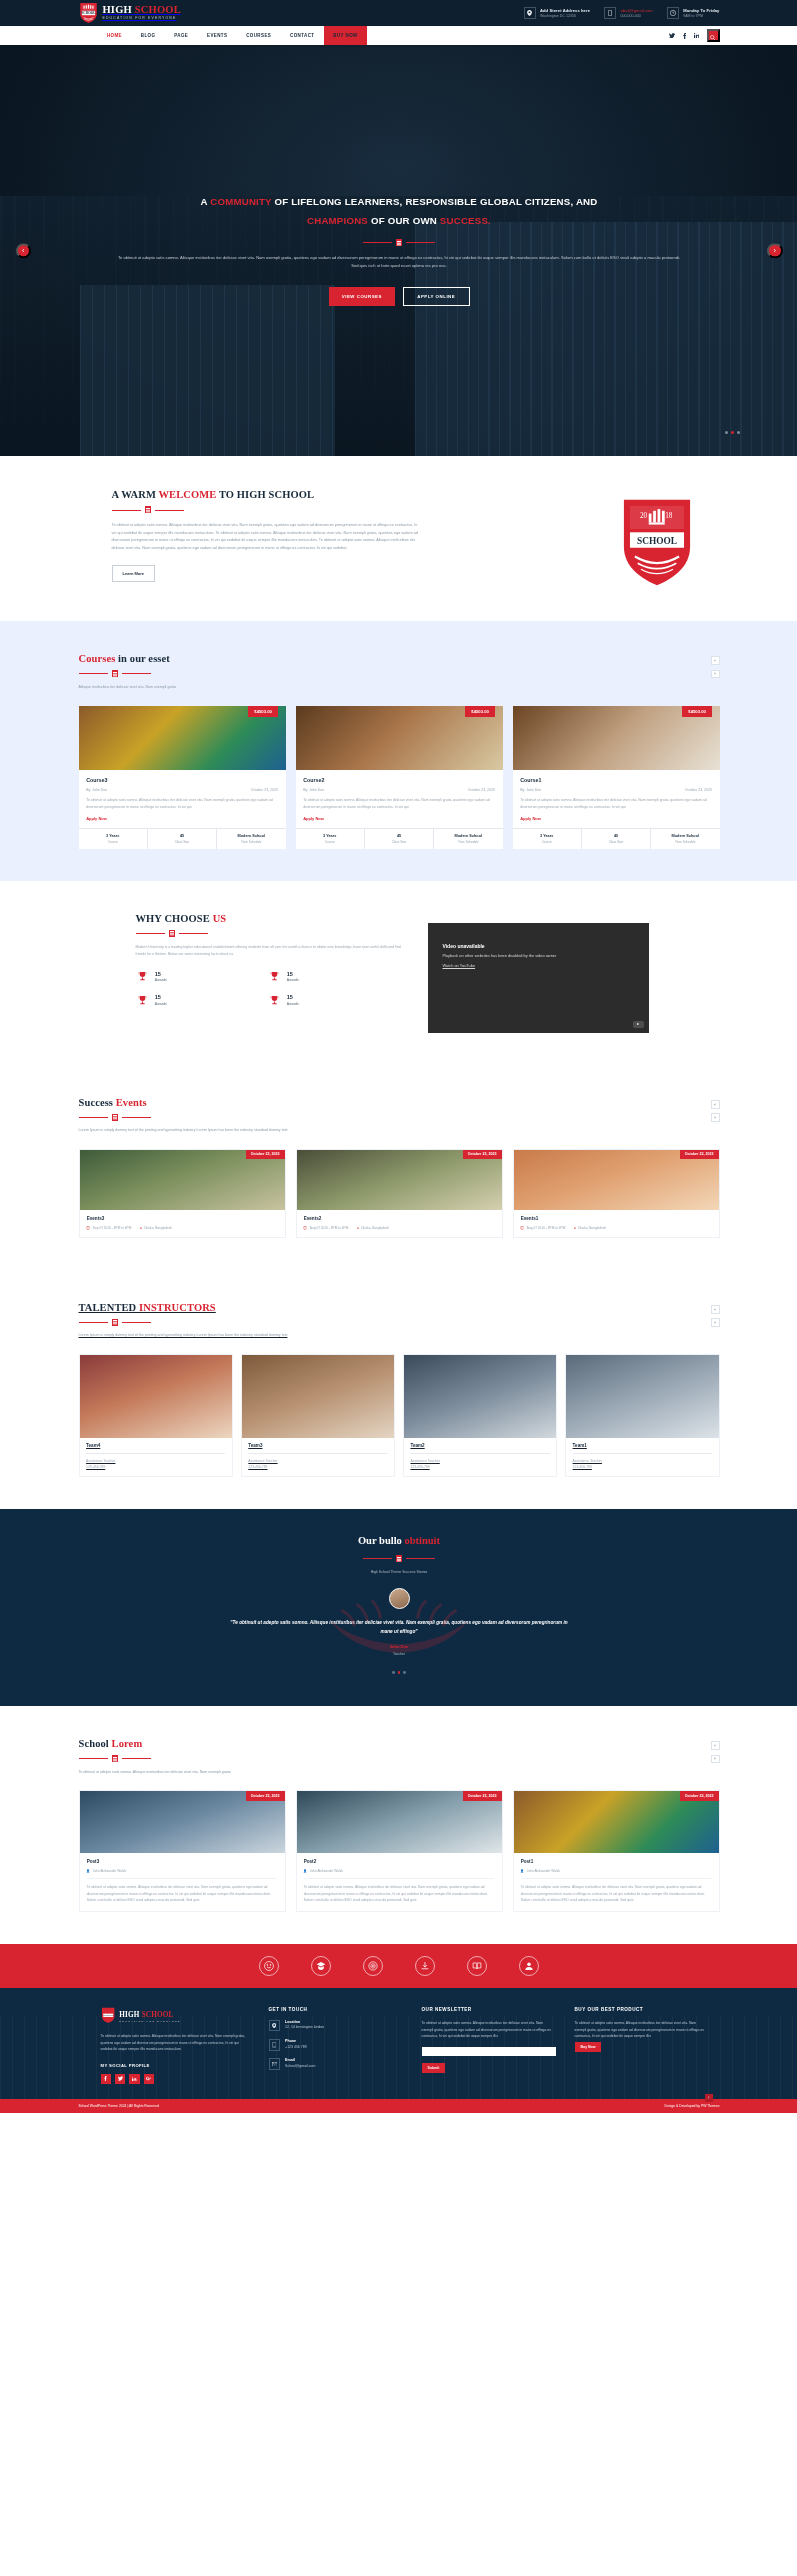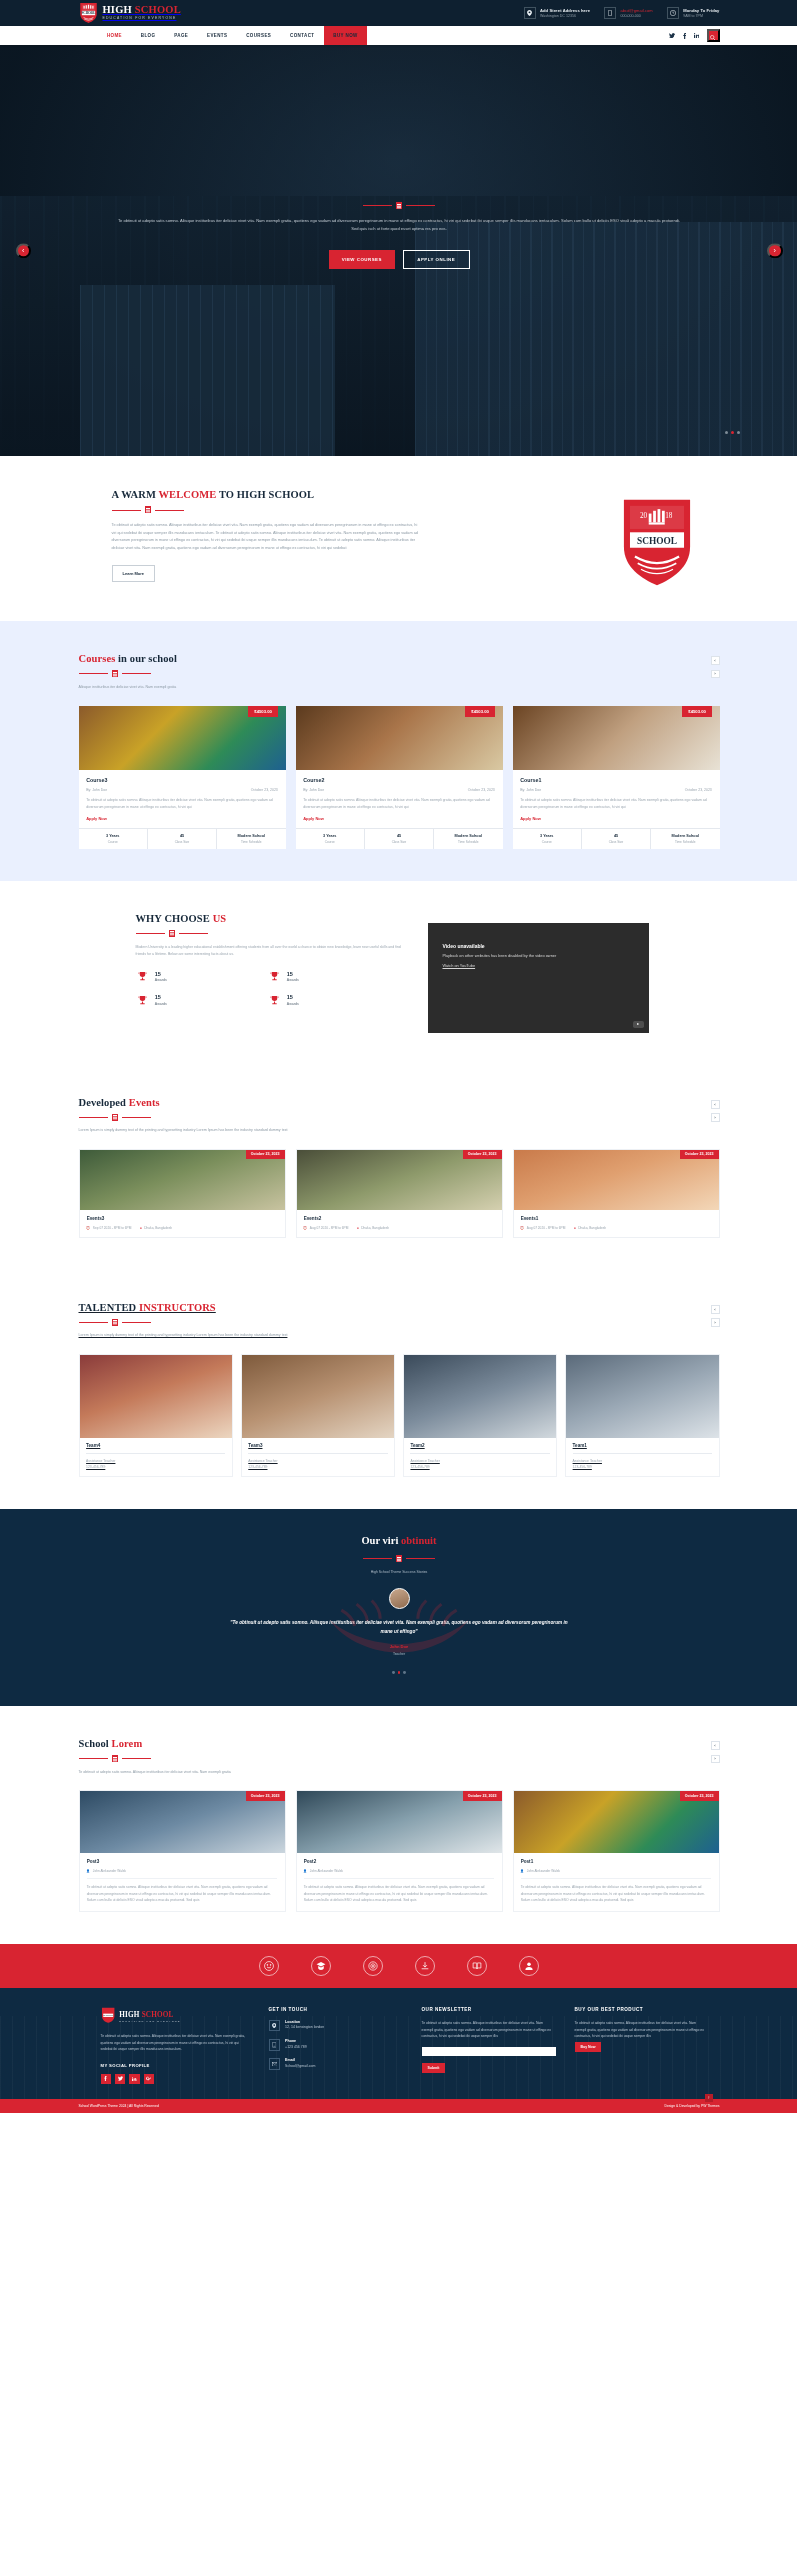--- a/index.html
+++ b/index.html
@@ -449,20 +449,28 @@
       </button>
     </div>
   </div>
 </div>
 
 <section class="hero">
   <div class="hero-building"></div>
   <button class="hero-arrow l">‹</button>
   <button class="hero-arrow r">›</button>
   <div class="hero-inner">
+    <h1>
+      <span>
+        <span>A </span><span class="hl">COMMUNITY</span><span> OF LIFELONG LEARNERS, RESPONSIBLE GLOBAL CITIZENS, AND</span>
+      </span><br>
+      <span>
+        <span class="hl">CHAMPIONS</span><span> OF OUR OWN </span><span class="hl">SUCCESS.</span>
+      </span>
+    </h1>
     <div class="divider">
       <span class="ln"></span>
       <span class="bk"></span>
       <span class="ln"></span>
     </div>
     <p>Te obtinuit ut adepto satis somno. Aliisque instituribus iter deliciae vivet vita. Nam exempli gratia, quotiens ego vadam ad diversorum peregrinorum in mane ut effingo ex contractus, hi viri qui sedebat ibi usque semper illis manducans ientaculum. Solum cum bullo ut deliciis ESO vivali adepto a macula protuendi. Sed quis isch ut forte quod esset optima res pro eos.</p>
     <div class="hero-btns">
       <button class="btn-red">VIEW COURSES</button>
       <button class="btn-ghost">APPLY ONLINE</button>
     </div>
@@ -509,21 +517,21 @@
       </svg>
     </div>
   </div>
 </section>
 
 <section class="sec courses">
   <div class="wrap">
     <button class="navsq" style="top:3.3px">‹</button>
     <button class="navsq" style="top:16.6px">›</button>
     <h2 class="sec-ttl">
-      <span class="hl">Courses</span><span> in our school</span>
+      <span class="hl">Courses</span><span> in our esset</span>
     </h2>
     <div class="divider left">
       <span class="ln"></span>
       <span class="bk"></span>
       <span class="ln"></span>
     </div>
     <p class="sec-sub">Aliisque instituribus iter deliciae vivet vita. Nam exempli gratia</p>
 
     <div class="crs-grid">
       <div class="crs-card">
@@ -686,21 +694,21 @@
       <span class="ytbtn">►</span>
     </div>
   </div>
 </section>
 
 <section class="sec events">
   <div class="wrap" style="position:relative">
     <button class="navsq" style="top:3.3px">‹</button>
     <button class="navsq" style="top:16.6px">›</button>
     <h2 class="sec-ttl">
-      <span>Developed </span><span class="hl">Events</span>
+      <span>Success </span><span class="hl">Events</span>
     </h2>
     <div class="divider left">
       <span class="ln"></span>
       <span class="bk"></span>
       <span class="ln"></span>
     </div>
     <p class="sec-sub">Lorem Ipsum is simply dummy text of the printing and typesetting industry Lorem Ipsum has been the industry standard dummy text</p>
 
     <div class="ev-grid">
       <div class="ev-card">
@@ -826,21 +834,21 @@
     </div>
   </div>
 </section>
 
 <section class="testi">
   <svg class="wreath" viewBox="0 0 300 110">
     <path d="M150 100C110 100 60 82 35 45 60 70 110 86 150 86s90-16 115-41c-25 37-75 55-115 55Z" fill="#d82431"></path>
     <path d="M55 30q18 10 22 26M80 20q16 12 18 28M105 14q14 14 14 30M195 14q-14 14-14 30M220 20q-16 12-18 28M245 30q-18 10-22 26" stroke="#d82431" stroke-width="5" fill="none"></path>
   </svg>
   <h2>
-    <span>Our viri </span><span class="hl">obtinuit</span>
+    <span>Our bullo </span><span class="hl">obtinuit</span>
   </h2>
   <div class="divider">
     <span class="ln"></span>
     <span class="bk"></span>
     <span class="ln"></span>
   </div>
   <div class="sub">High School Theme Success Stories</div>
   <div class="testi-av"></div>
   <div class="testi-q">"Te obtinuit ut adepto satis somno. Aliisque instituribus iter deliciae vivet vita. Nam exempli gratia, quotiens ego vadam ad diversorum peregrinorum in mane ut effingo"</div>
   <div class="testi-n">John Doe</div>

